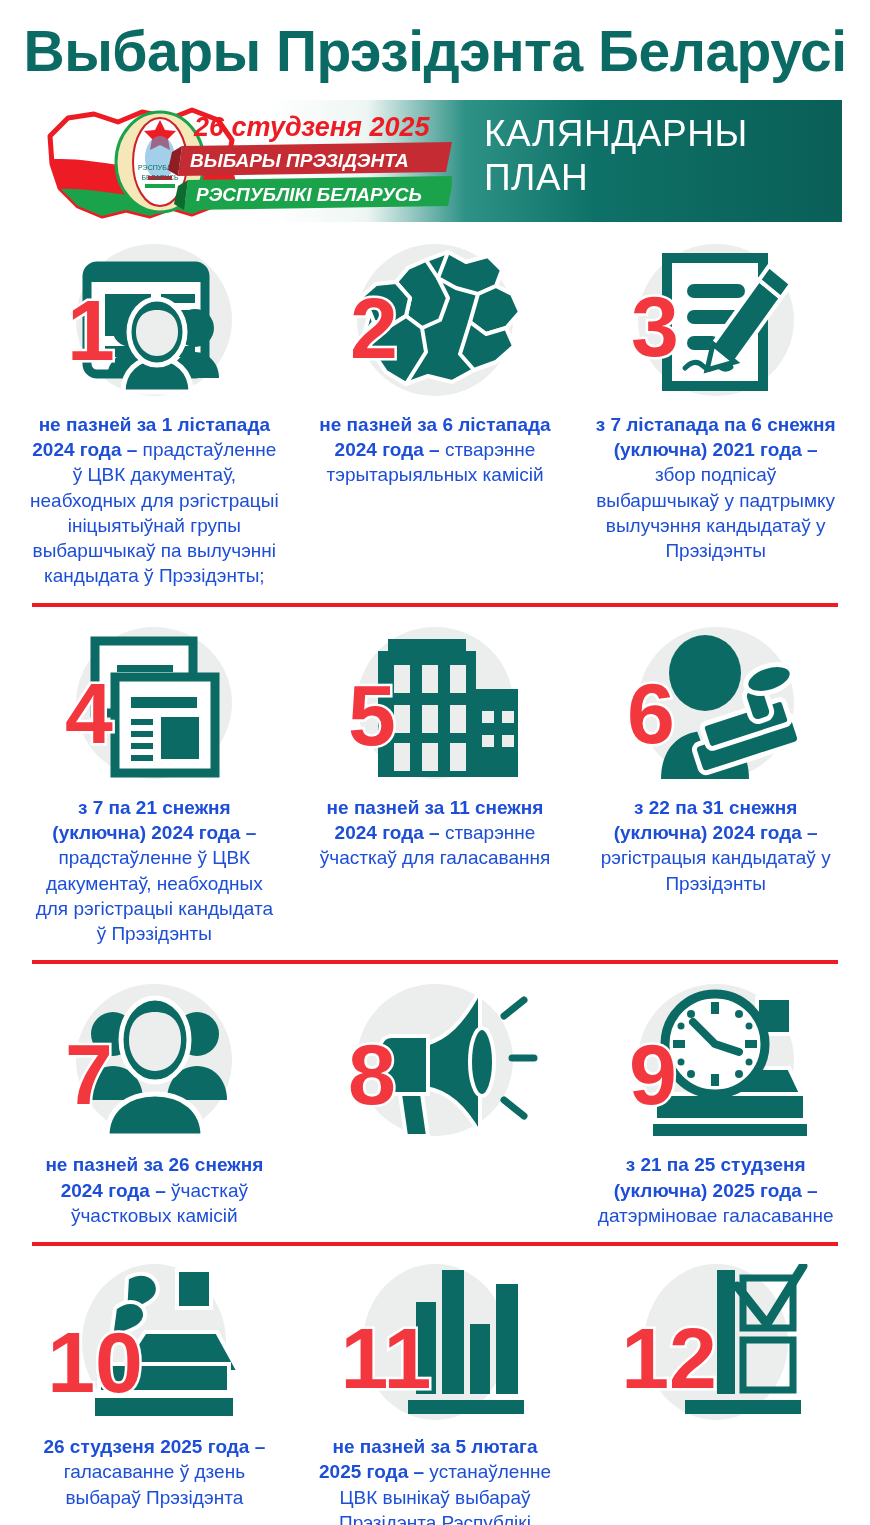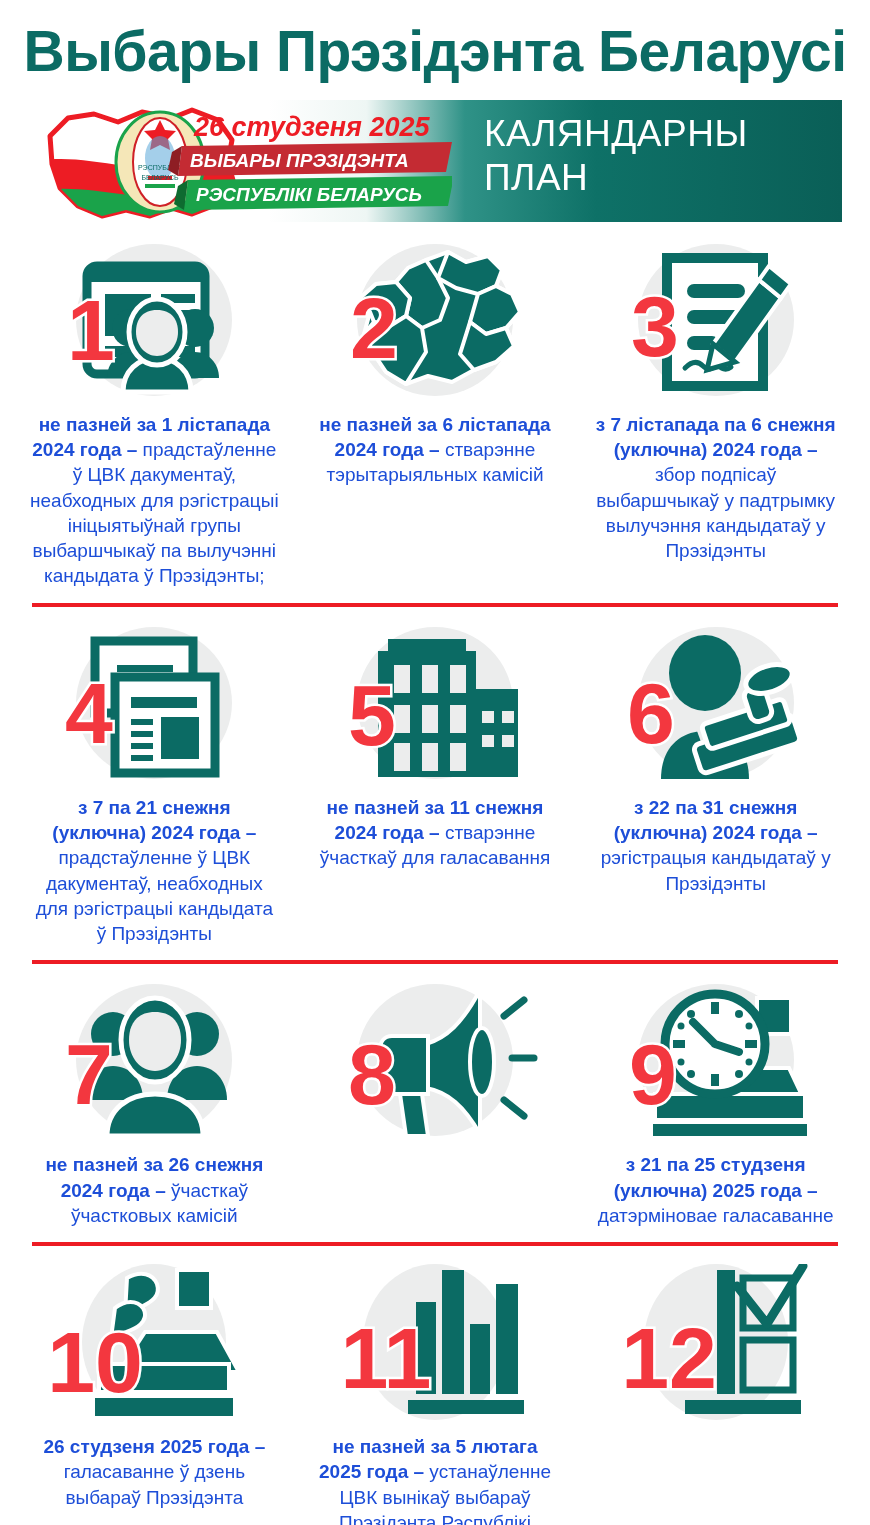--- a/index.html
+++ b/index.html
@@ -243,21 +243,21 @@
           </g>
           <g>
             <path d="M148 38 l22 18 -46 64 -22 -18 z" fill="#0b6b64" stroke="#ffffff" stroke-width="4"></path>
             <path d="M158 24 l22 18 -10 14 -22 -18 z" fill="#0b6b64" stroke="#ffffff" stroke-width="4"></path>
             <path d="M102 102 l22 18 -28 8 z" fill="#ffffff" stroke="#0b6b64" stroke-width="5"></path>
           </g>
           <text x="44" y="114" font-size="86" font-weight="bold" fill="#f3373f" stroke="#ffffff" stroke-width="5" paint-order="stroke" font-family="Liberation Sans, sans-serif" text-anchor="middle">3</text>
         </svg>
       </div>
       <div class="step-text">
-        <b>з 7 лістапада па 6 снежня (уключна) 2024 года –</b><span> збор подпісаў выбаршчыкаў у падтрымку вылучэння кандыдатаў у Прэзідэнты</span>
+        <b>з 7 лістапада па 6 снежня (уключна) 2021 года –</b><span> збор подпісаў выбаршчыкаў у падтрымку вылучэння кандыдатаў у Прэзідэнты</span>
       </div>
     </div>
   </div>
 
   <div class="divider"></div>
 
   <div class="row">
 
     <div class="cell">
       <div class="icon-wrap">

